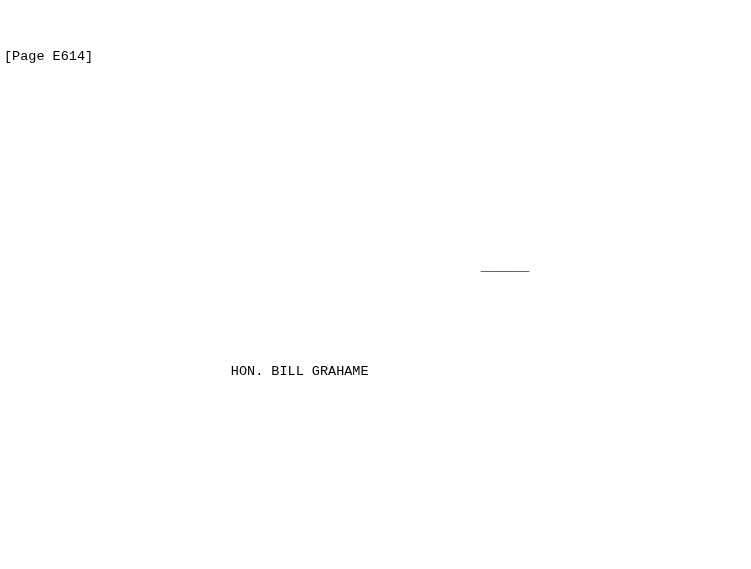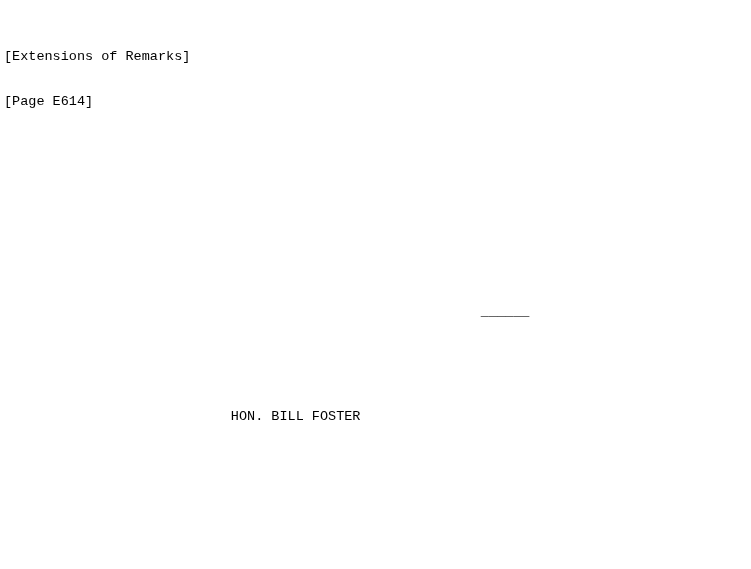--- a/index.html
+++ b/index.html
@@ -33,29 +33,28 @@
     color: var(--link-color);
     text-decoration: underline;
     cursor: pointer;
   }
 </style>
 </head>
 <body>
 
 <div class="doc">
 
-  <div class="line">[Extensions of Remarks]</div>
   <div class="line">[Page E614]</div>
 
   <div class="blank-4"></div>
 
   <div class="blank-1"></div>
   <div class="line indent-separator">______</div>
   <div class="blank-2"></div>
-  <div class="line indent-speaker">HON. BILL FOSTER</div>
+  <div class="line indent-speaker">HON. BILL GRAHAME</div>
   
   
   
   
   
   
   
 
   
   

